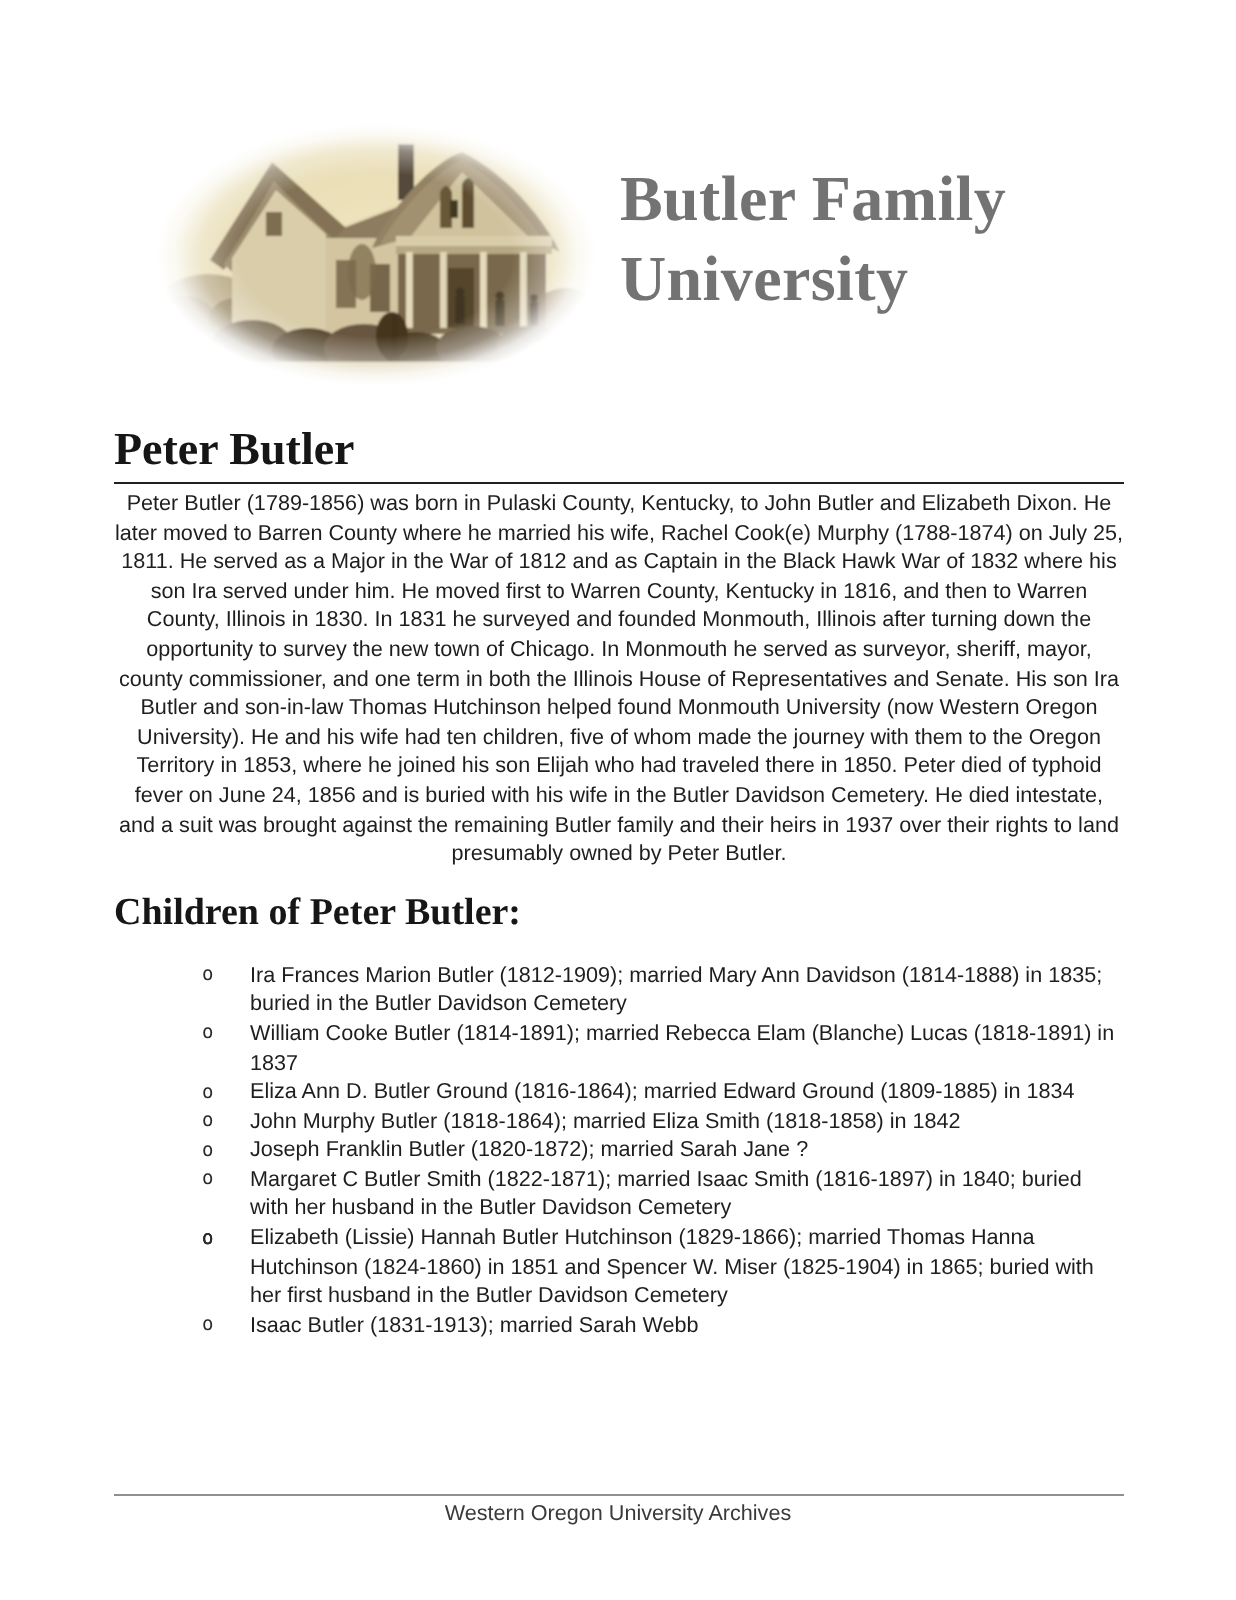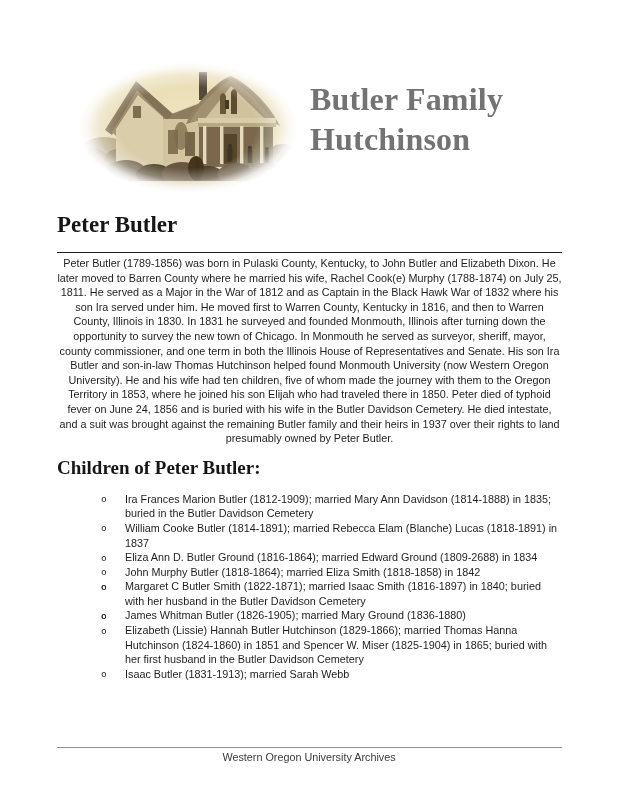--- a/index.html
+++ b/index.html
@@ -35,21 +35,21 @@
   
   .content {
     position: absolute; left: 57px; top: 212px;
     width: 505px;
   }
   .h1 {
     font-family: "Liberation Serif", serif;
     font-weight: bold;
     font-size: 23px; line-height: 26px;
     color: #161616;
-    padding-bottom: 14px;
+    padding-bottom: 3px;
     border-bottom: 1.6px solid #202020;
   }
   .bio-paragraph {
     margin-top: 3px;
     font-size: 10.8px;
     line-height: 14.6px;
     color: #1e1e1e;
     text-align: center;
   }
   .h2 {
@@ -179,37 +179,37 @@
         <rect x="118" y="96" width="2.6" height="20" fill="#41331d"></rect>
 
         <rect x="0" y="119" width="220" height="12" fill="#d6c9a3"></rect>
       </g>
       <rect x="0" y="0" width="220" height="131" fill="url(#vig)"></rect>
     </svg>
   </div>
 
   <div class="doc-title">
     <div>Butler Family</div>
-    <div>Hutchinson</div>
+    <div>University</div>
   </div>
 
   <div class="content">
     <div class="h1">Peter Butler</div>
     <p class="bio-paragraph">Peter Butler (1789-1856) was born in Pulaski County, Kentucky, to John Butler and Elizabeth Dixon. He later moved to Barren County where he married his wife, Rachel Cook(e) Murphy (1788-1874) on July 25, 1811. He served as a Major in the War of 1812 and as Captain in the Black Hawk War of 1832 where his son Ira served under him. He moved first to Warren County, Kentucky in 1816, and then to Warren County, Illinois in 1830. In 1831 he surveyed and founded Monmouth, Illinois after turning down the opportunity to survey the new town of Chicago. In Monmouth he served as surveyor, sheriff, mayor, county commissioner, and one term in both the Illinois House of Representatives and Senate. His son Ira Butler and son-in-law Thomas Hutchinson helped found Monmouth University (now Western Oregon University). He and his wife had ten children, five of whom made the journey with them to the Oregon Territory in 1853, where he joined his son Elijah who had traveled there in 1850. Peter died of typhoid fever on June 24, 1856 and is buried with his wife in the Butler Davidson Cemetery. He died intestate, and a suit was brought against the remaining Butler family and their heirs in 1937 over their rights to land presumably owned by Peter Butler.</p>
 
     <div class="h2">Children of Peter Butler:</div>
     <ul class="children-list">
       <li><span class="bullet">o</span><span>Ira Frances Marion Butler (1812-1909); married Mary Ann Davidson (1814-1888) in 1835; buried in the Butler Davidson Cemetery</span></li>
       <li><span class="bullet">o</span><span>William Cooke Butler (1814-1891); married Rebecca Elam (Blanche) Lucas (1818-1891) in 1837</span></li>
-      <li><span class="bullet">o</span><span>Eliza Ann D. Butler Ground (1816-1864); married Edward Ground (1809-2688) in 1834</span></li>
+      <li><span class="bullet">o</span><span>Eliza Ann D. Butler Ground (1816-1864); married Edward Ground (1809-1885) in 1834</span></li>
       <li><span class="bullet">o</span><span>John Murphy Butler (1818-1864); married Eliza Smith (1818-1858) in 1842</span></li>
-      <li><span class="bullet">o</span></li>
+      <li><span class="bullet">o</span><span>Joseph Franklin Butler (1820-1872); married Sarah Jane ?</span></li>
       <li><span class="bullet">o</span><span>Margaret C Butler Smith (1822-1871); married Isaac Smith (1816-1897) in 1840; buried with her husband in the Butler Davidson Cemetery</span></li>
       <li><span class="bullet">o</span></li>
-      <li><span class="bullet">o</span><span>James Whitman Butler (1826-1905); married Mary Ground (1836-1880)</span></li>
+      <li><span class="bullet">o</span></li>
       <li><span class="bullet">o</span><span>Elizabeth (Lissie) Hannah Butler Hutchinson (1829-1866); married Thomas Hanna Hutchinson (1824-1860) in 1851 and Spencer W. Miser (1825-1904) in 1865; buried with her first husband in the Butler Davidson Cemetery</span></li>
       <li><span class="bullet">o</span><span>Isaac Butler (1831-1913); married Sarah Webb</span></li>
     </ul>
   </div>
 
   <div class="footer-rule"></div>
   <div class="footer-text">Western Oregon University Archives</div>
 
 </div>
 

